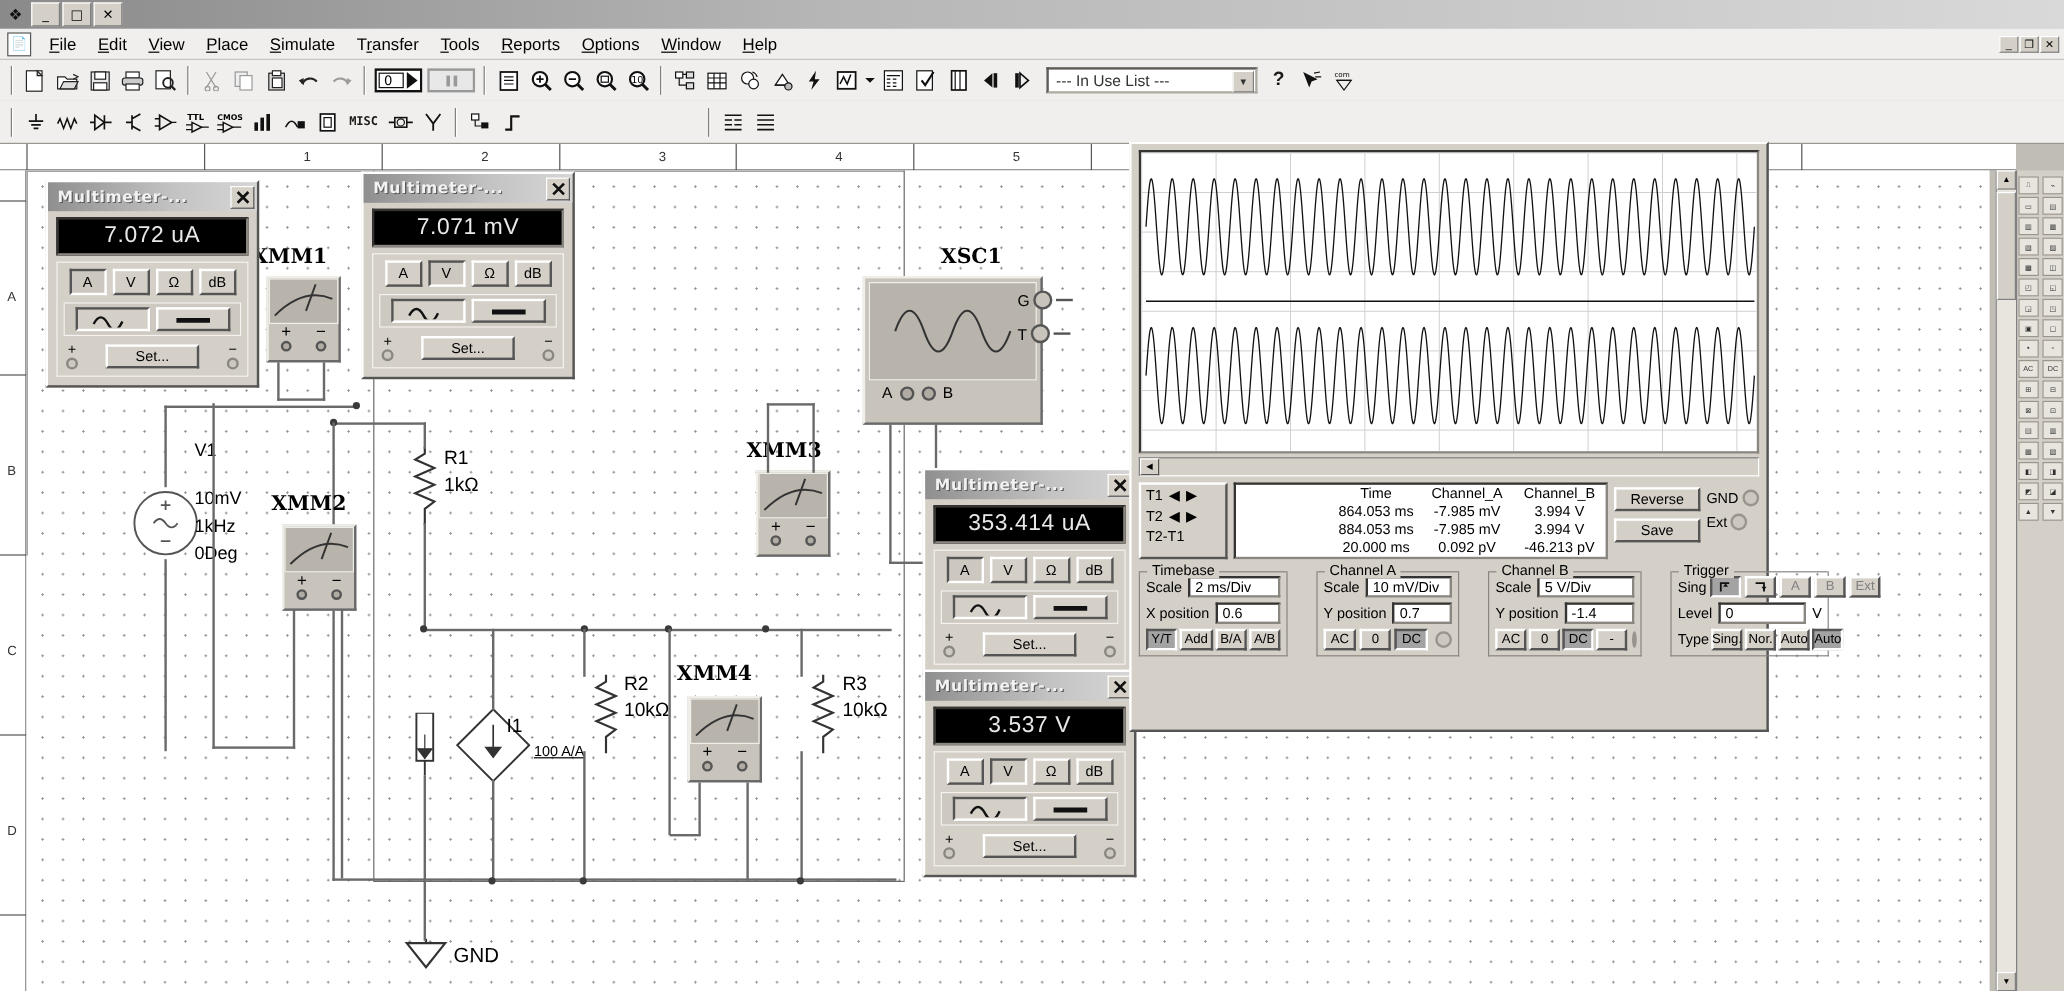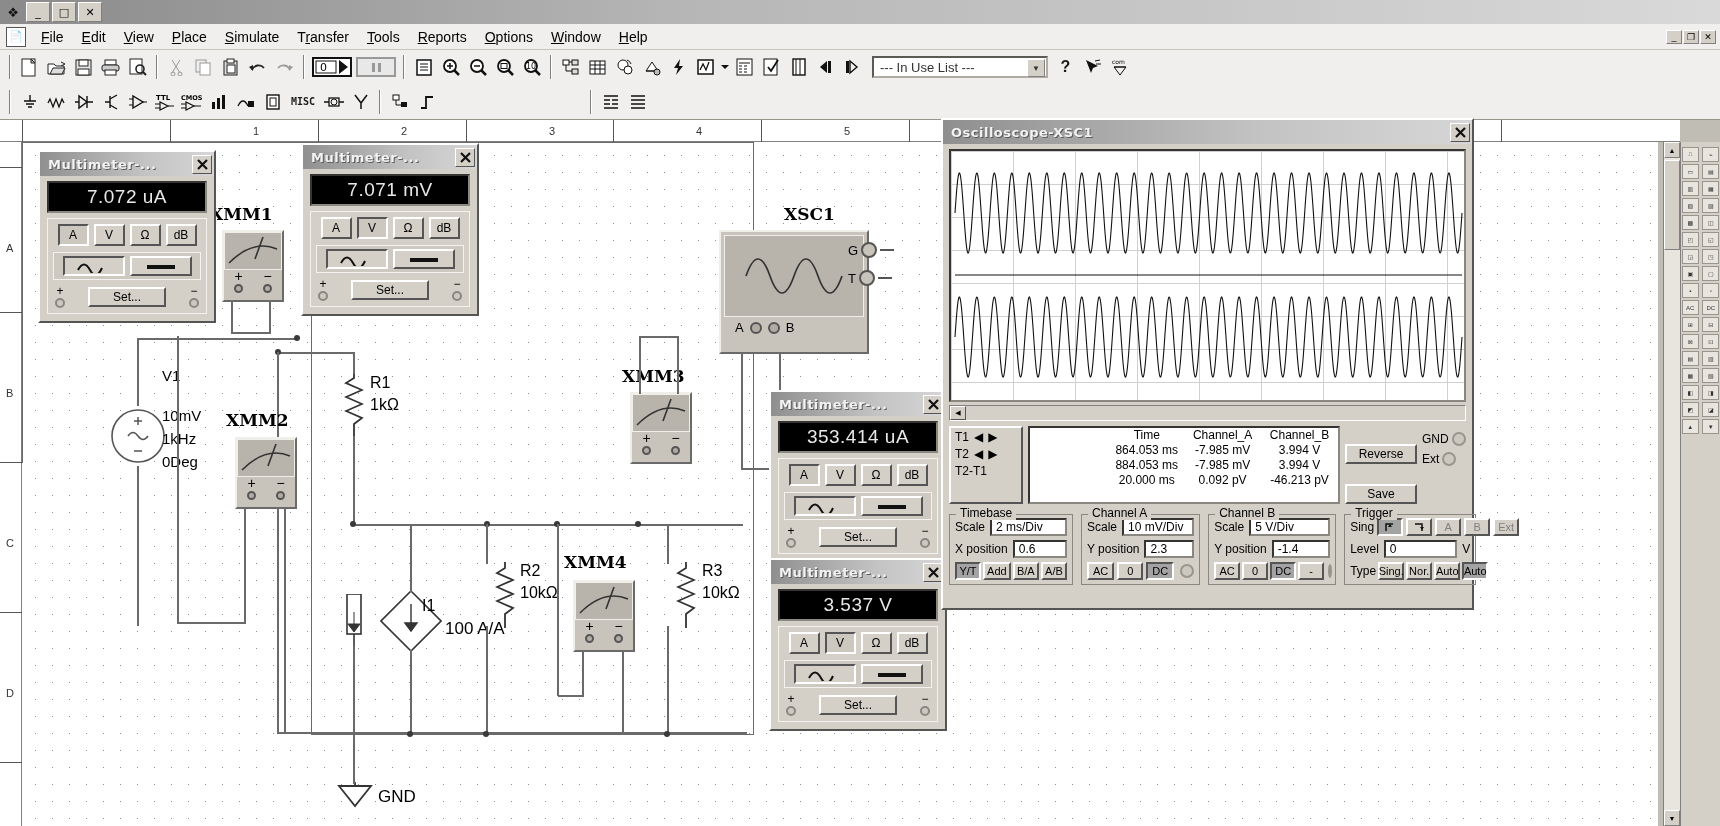--- a/index.html
+++ b/index.html
@@ -233,21 +233,21 @@
     font-size:11px; height:18px; min-width:26px; padding:0 4px;
     display:flex; align-items:center; justify-content:center;
   }
   .sbtn.sel { border-color:#555 #fff #fff #555; background:#a3a3a3; }
   .sbtn.dis { color:#808080; }
   .knob { width:14px; height:14px; border-radius:50%; border:2px solid #9a958c;
           background:#ccc8c0; }
   .bigbtn {
     background:#d4d0c8; border:2px solid; border-color:#fff #555 #555 #fff;
     font-size:12px; height:20px; padding:0 0;
-    display:flex; align-items:center; justify-content:center;margin-top:14px;
+    display:flex; align-items:center; justify-content:center;
   }
 
   
   .sch-label { position:absolute; font-family:"Liberation Sans", sans-serif;
                font-size:15px; color:#000; white-space:nowrap; }
   .sch-ref { position:absolute; font-family:"DejaVu Serif", serif; font-weight:bold;
              font-size:14px; color:#000; white-space:nowrap; }
   .wire { position:absolute; background:#6a6a6a; }
   .node { position:absolute; width:6px; height:6px; border-radius:50%; background:#3a3a3a; }
   .meter-sym {
@@ -674,21 +674,21 @@
       <div class="wire" style="left:256px;top:210px;width:77px;height:2px;"></div>
       <div class="node" style="left:253px;top:207px;"></div>
       <div class="wire" style="left:255px;top:210px;width:2px;height:382px;"></div>
       <div class="wire" style="left:331px;top:294px;width:2px;height:88px;"></div>
 
       <svg style="position:absolute;left:358px;top:448px;" width="62" height="62">
         <path d="M31 1 L61 31 L31 61 L1 31 Z" fill="#fff" stroke="#333" stroke-width="1.6"></path>
         <path d="M31 14 v26 M25 33 l6 8 l6 -8 Z" fill="#333" stroke="#333" stroke-width="1.4"></path>
       </svg>
       <div class="sch-label" style="left:400px;top:455px;font-size:16px;">I1</div>
-      <div class="sch-label" style="left:423px;top:477px;font-size:17px;">100 A/A</div>
+      <div class="sch-label" style="left:423px;top:477px;font-size:12px;text-decoration:underline;">100 A/A</div>
       <div class="wire" style="left:388px;top:382px;width:2px;height:68px;"></div>
       <div class="wire" style="left:331px;top:382px;width:390px;height:2px;"></div>
       <div class="node" style="left:328px;top:379px;"></div>
       <div class="node" style="left:462px;top:379px;"></div>
       <div class="node" style="left:532px;top:379px;"></div>
       <div class="node" style="left:613px;top:379px;"></div>
       <div class="wire" style="left:388px;top:508px;width:2px;height:84px;"></div>
 
       <svg style="position:absolute;left:322px;top:452px;" width="20" height="58">
         <rect x="3" y="0" width="14" height="40" fill="#fff" stroke="#333" stroke-width="1.6"></rect>
@@ -1091,28 +1091,20 @@
           <div class="mm-term">
             <span>−</span>
             <span class="jack"></span>
           </div>
         </div>
       </div>
     </div>
   </div>
 
   <div class="inst" style="left:941px;top:118px;width:533px;height:492px;">
-    <div class="inst-title">
-      <span class="t">Oscilloscope-XSC1</span>
-      <span class="inst-close">
-        <svg width="11" height="11">
-            <path d="M1 1 L10 10 M10 1 L1 10" stroke="#111" stroke-width="2.2"></path>
-          </svg>
-      </span>
-    </div>
     <div style="padding:5px 6px 6px 6px;">
 
       <div class="scope-screen" style="height:253px;">
         <div class="scope-grid"></div>
         <svg width="515" height="249" style="position:absolute;left:0;top:0;">
 
           <g id="trace-a">
               <path d="M4.00 62.00 L4.36 56.81 L4.72 51.71 L5.09 46.78 L5.45 42.10 L5.81 37.77 L6.17 33.84 L6.54 30.39 L6.90 27.48 L7.26 25.15 L7.62 23.44 L7.98 22.39 L8.35 22.00 L8.71 22.29 L9.07 23.26 L9.43 24.88 L9.79 27.12 L10.16 29.96 L10.52 33.34 L10.88 37.20 L11.24 41.48 L11.61 46.11 L11.97 51.01 L12.33 56.10 L12.69 61.28 L13.05 66.48 L13.42 71.60 L13.78 76.56 L14.14 81.27 L14.50 85.66 L14.86 89.64 L15.23 93.16 L15.59 96.15 L15.95 98.57 L16.31 100.36 L16.68 101.51 L17.04 101.99 L17.40 101.79 L17.76 100.92 L18.12 99.39 L18.49 97.22 L18.85 94.47 L19.21 91.16 L19.57 87.36 L19.93 83.13 L20.30 78.54 L20.66 73.68 L21.02 68.61 L21.38 63.44 L21.75 58.24 L22.11 53.10 L22.47 48.11 L22.83 43.36 L23.19 38.93 L23.56 34.88 L23.92 31.29 L24.28 28.23 L24.64 25.73 L25.00 23.85 L25.37 22.61 L25.73 22.04 L26.09 22.15 L26.45 22.92 L26.81 24.36 L27.18 26.44 L27.54 29.12 L27.90 32.35 L28.26 36.09 L28.63 40.26 L28.99 44.81 L29.35 49.64 L29.71 54.68 L30.07 59.85 L30.44 65.05 L30.80 70.20 L31.16 75.21 L31.52 80.00 L31.89 84.48 L32.25 88.59 L32.61 92.24 L32.97 95.38 L33.33 97.96 L33.70 99.93 L34.06 101.26 L34.42 101.92 L34.78 101.91 L35.14 101.22 L35.51 99.87 L35.87 97.88 L36.23 95.28 L36.59 92.12 L36.95 88.45 L37.32 84.33 L37.68 79.84 L38.04 75.04 L38.40 70.02 L38.77 64.87 L39.13 59.67 L39.49 54.50 L39.85 49.47 L40.21 44.64 L40.58 40.11 L40.94 35.95 L41.30 32.23 L41.66 29.02 L42.02 26.36 L42.39 24.30 L42.75 22.89 L43.11 22.13 L43.47 22.05 L43.84 22.64 L44.20 23.90 L44.56 25.81 L44.92 28.32 L45.28 31.41 L45.65 35.01 L46.01 39.07 L46.37 43.52 L46.73 48.28 L47.10 53.27 L47.46 58.41 L47.82 63.62 L48.18 68.79 L48.54 73.85 L48.91 78.71 L49.27 83.28 L49.63 87.50 L49.99 91.28 L50.35 94.57 L50.72 97.31 L51.08 99.45 L51.44 100.96 L51.80 101.81 L52.16 101.98 L52.53 101.48 L52.89 100.31 L53.25 98.49 L53.61 96.06 L53.98 93.05 L54.34 89.51 L54.70 85.51 L55.06 81.11 L55.42 76.39 L55.79 71.43 L56.15 66.30 L56.51 61.10 L56.87 55.92 L57.23 50.84 L57.60 45.95 L57.96 41.33 L58.32 37.06 L58.68 33.21 L59.05 29.85 L59.41 27.03 L59.77 24.81 L60.13 23.21 L60.49 22.27 L60.86 22.00 L61.22 22.41 L61.58 23.49 L61.94 25.22 L62.30 27.57 L62.67 30.50 L63.03 33.97 L63.39 37.91 L63.75 42.26 L64.12 46.94 L64.48 51.88 L64.84 56.99 L65.20 62.18 L65.56 67.37 L65.93 72.47 L66.29 77.39 L66.65 82.05 L67.01 86.37 L67.38 90.28 L67.74 93.72 L68.10 96.61 L68.46 98.92 L68.82 100.61 L69.19 101.64 L69.55 102.00 L69.91 101.68 L70.27 100.70 L70.63 99.06 L71.00 96.79 L71.36 93.93 L71.72 90.54 L72.08 86.66 L72.45 82.36 L72.81 77.72 L73.17 72.81 L73.53 67.72 L73.89 62.54 L74.26 57.34 L74.62 52.23 L74.98 47.28 L75.34 42.57 L75.70 38.20 L76.07 34.23 L76.43 30.73 L76.79 27.75 L77.15 25.36 L77.52 23.59 L77.88 22.46 L78.24 22.01 L78.60 22.23 L78.96 23.13 L79.33 24.68 L79.69 26.86 L80.05 29.64 L80.41 32.96 L80.77 36.78 L81.14 41.02 L81.50 45.62 L81.86 50.50 L82.22 55.57 L82.58 60.74 L82.95 65.94 L83.31 71.08 L83.67 76.05 L84.03 80.80 L84.40 85.22 L84.76 89.25 L85.12 92.82 L85.48 95.87 L85.84 98.34 L86.21 100.21 L86.57 101.42 L86.93 101.97 L87.29 101.84 L87.66 101.04 L88.02 99.57 L88.38 97.48 L88.74 94.78 L89.10 91.52 L89.47 87.77 L89.83 83.58 L90.19 79.03 L90.55 74.19 L90.91 69.14 L91.28 63.97 L91.64 58.77 L92.00 53.63 L92.36 48.62 L92.72 43.84 L93.09 39.37 L93.45 35.28 L93.81 31.64 L94.17 28.52 L94.54 25.96 L94.90 24.01 L95.26 22.71 L95.62 22.07 L95.98 22.10 L96.35 22.81 L96.71 24.19 L97.07 26.20 L97.43 28.82 L97.80 32.00 L98.16 35.68 L98.52 39.81 L98.88 44.32 L99.24 49.13 L99.61 54.15 L99.97 59.31 L100.33 64.51 L100.69 69.67 L101.05 74.70 L101.42 79.52 L101.78 84.04 L102.14 88.18 L102.50 91.89 L102.87 95.08 L103.23 97.72 L103.59 99.76 L103.95 101.15 L104.31 101.88 L104.68 101.94 L105.04 101.32 L105.40 100.04 L105.76 98.12 L106.12 95.58 L106.49 92.47 L106.85 88.85 L107.21 84.78 L107.57 80.32 L107.93 75.55 L108.30 70.55 L108.66 65.41 L109.02 60.21 L109.38 55.03 L109.75 49.98 L110.11 45.13 L110.47 40.57 L110.83 36.36 L111.19 32.60 L111.56 29.33 L111.92 26.61 L112.28 24.49 L112.64 23.00 L113.00 22.18 L113.37 22.03 L113.73 22.55 L114.09 23.74 L114.45 25.58 L114.82 28.04 L115.18 31.07 L115.54 34.62 L115.90 38.63 L116.26 43.05 L116.63 47.78 L116.99 52.75 L117.35 57.88 L117.71 63.08 L118.08 68.26 L118.44 73.33 L118.80 78.21 L119.16 82.82 L119.52 87.08 L119.89 90.91 L120.25 94.25 L120.61 97.05 L120.97 99.26 L121.33 100.83 L121.70 101.75 L122.06 101.99 L122.42 101.56 L122.78 100.46 L123.14 98.71 L123.51 96.34 L123.87 93.38 L124.23 89.90 L124.59 85.94 L124.96 81.58 L125.32 76.89 L125.68 71.95 L126.04 66.84 L126.40 61.64 L126.77 56.45 L127.13 51.36 L127.49 46.44 L127.85 41.79 L128.22 37.48 L128.58 33.59 L128.94 30.18 L129.30 27.30 L129.66 25.01 L130.03 23.35 L130.39 22.34 L130.75 22.00 L131.11 22.34 L131.47 23.35 L131.84 25.01 L132.20 27.30 L132.56 30.18 L132.92 33.59 L133.28 37.48 L133.65 41.79 L134.01 46.44 L134.37 51.36 L134.73 56.45 L135.10 61.64 L135.46 66.84 L135.82 71.95 L136.18 76.89 L136.54 81.58 L136.91 85.94 L137.27 89.90 L137.63 93.38 L137.99 96.34 L138.36 98.71 L138.72 100.46 L139.08 101.56 L139.44 101.99 L139.80 101.75 L140.17 100.83 L140.53 99.26 L140.89 97.05 L141.25 94.25 L141.61 90.91 L141.98 87.08 L142.34 82.82 L142.70 78.21 L143.06 73.33 L143.43 68.26 L143.79 63.08 L144.15 57.88 L144.51 52.75 L144.87 47.78 L145.24 43.05 L145.60 38.63 L145.96 34.62 L146.32 31.07 L146.68 28.04 L147.05 25.58 L147.41 23.74 L147.77 22.55 L148.13 22.03 L148.49 22.18 L148.86 23.00 L149.22 24.49 L149.58 26.61 L149.94 29.33 L150.31 32.60 L150.67 36.36 L151.03 40.57 L151.39 45.13 L151.75 49.98 L152.12 55.03 L152.48 60.21 L152.84 65.41 L153.20 70.55 L153.56 75.55 L153.93 80.32 L154.29 84.78 L154.65 88.85 L155.01 92.47 L155.38 95.58 L155.74 98.12 L156.10 100.04 L156.46 101.32 L156.82 101.94 L157.19 101.88 L157.55 101.15 L157.91 99.76 L158.27 97.72 L158.63 95.08 L159.00 91.89 L159.36 88.18 L159.72 84.04 L160.08 79.52 L160.45 74.70 L160.81 69.67 L161.17 64.51 L161.53 59.31 L161.89 54.15 L162.26 49.13 L162.62 44.32 L162.98 39.81 L163.34 35.68 L163.71 32.00 L164.07 28.82 L164.43 26.20 L164.79 24.19 L165.15 22.81 L165.52 22.10 L165.88 22.07 L166.24 22.71 L166.60 24.01 L166.96 25.96 L167.33 28.52 L167.69 31.64 L168.05 35.28 L168.41 39.37 L168.78 43.84 L169.14 48.62 L169.50 53.63 L169.86 58.77 L170.22 63.97 L170.59 69.14 L170.95 74.19 L171.31 79.03 L171.67 83.58 L172.03 87.77 L172.40 91.52 L172.76 94.78 L173.12 97.48 L173.48 99.57 L173.84 101.04 L174.21 101.84 L174.57 101.97 L174.93 101.42 L175.29 100.21 L175.66 98.34 L176.02 95.87 L176.38 92.82 L176.74 89.25 L177.10 85.22 L177.47 80.80 L177.83 76.05 L178.19 71.08 L178.55 65.94 L178.91 60.74 L179.28 55.57 L179.64 50.50 L180.00 45.62 L180.36 41.02 L180.73 36.78 L181.09 32.96 L181.45 29.64 L181.81 26.86 L182.17 24.68 L182.54 23.13 L182.90 22.23 L183.26 22.01 L183.62 22.46 L183.98 23.59 L184.35 25.36 L184.71 27.75 L185.07 30.73 L185.43 34.23 L185.80 38.20 L186.16 42.57 L186.52 47.28 L186.88 52.23 L187.24 57.34 L187.61 62.54 L187.97 67.72 L188.33 72.81 L188.69 77.72 L189.06 82.36 L189.42 86.66 L189.78 90.54 L190.14 93.93 L190.50 96.79 L190.87 99.06 L191.23 100.70 L191.59 101.68 L191.95 102.00 L192.31 101.64 L192.68 100.61 L193.04 98.92 L193.40 96.61 L193.76 93.72 L194.13 90.28 L194.49 86.37 L194.85 82.05 L195.21 77.39 L195.57 72.47 L195.94 67.37 L196.30 62.18 L196.66 56.99 L197.02 51.88 L197.38 46.94 L197.75 42.26 L198.11 37.91 L198.47 33.97 L198.83 30.50 L199.19 27.57 L199.56 25.22 L199.92 23.49 L200.28 22.41 L200.64 22.00 L201.01 22.27 L201.37 23.21 L201.73 24.81 L202.09 27.03 L202.45 29.85 L202.82 33.21 L203.18 37.06 L203.54 41.33 L203.90 45.95 L204.27 50.84 L204.63 55.92 L204.99 61.10 L205.35 66.30 L205.71 71.43 L206.08 76.39 L206.44 81.11 L206.80 85.51 L207.16 89.51 L207.52 93.05 L207.89 96.06 L208.25 98.49 L208.61 100.31 L208.97 101.48 L209.34 101.98 L209.70 101.81 L210.06 100.96 L210.42 99.45 L210.78 97.31 L211.15 94.57 L211.51 91.28 L211.87 87.50 L212.23 83.28 L212.59 78.71 L212.96 73.85 L213.32 68.79 L213.68 63.62 L214.04 58.41 L214.41 53.27 L214.77 48.28 L215.13 43.52 L215.49 39.07 L215.85 35.01 L216.22 31.41 L216.58 28.32 L216.94 25.81 L217.30 23.90 L217.66 22.64 L218.03 22.05 L218.39 22.13 L218.75 22.89 L219.11 24.30 L219.47 26.36 L219.84 29.02 L220.20 32.23 L220.56 35.95 L220.92 40.11 L221.29 44.64 L221.65 49.47 L222.01 54.50 L222.37 59.67 L222.73 64.87 L223.10 70.02 L223.46 75.04 L223.82 79.84 L224.18 84.33 L224.54 88.45 L224.91 92.12 L225.27 95.28 L225.63 97.88 L225.99 99.87 L226.36 101.22 L226.72 101.91 L227.08 101.92 L227.44 101.26 L227.80 99.93 L228.17 97.96 L228.53 95.38 L228.89 92.24 L229.25 88.59 L229.62 84.48 L229.98 80.00 L230.34 75.21 L230.70 70.20 L231.06 65.05 L231.43 59.85 L231.79 54.68 L232.15 49.64 L232.51 44.81 L232.87 40.26 L233.24 36.09 L233.60 32.35 L233.96 29.12 L234.32 26.44 L234.69 24.36 L235.05 22.92 L235.41 22.15 L235.77 22.04 L236.13 22.61 L236.50 23.85 L236.86 25.73 L237.22 28.23 L237.58 31.29 L237.94 34.88 L238.31 38.93 L238.67 43.36 L239.03 48.11 L239.39 53.10 L239.76 58.24 L240.12 63.44 L240.48 68.61 L240.84 73.68 L241.20 78.54 L241.57 83.13 L241.93 87.36 L242.29 91.16 L242.65 94.47 L243.01 97.22 L243.38 99.39 L243.74 100.92 L244.10 101.79 L244.46 101.99 L244.82 101.51 L245.19 100.36 L245.55 98.57 L245.91 96.15 L246.27 93.16 L246.64 89.64 L247.00 85.66 L247.36 81.27 L247.72 76.56 L248.08 71.60 L248.45 66.48 L248.81 61.28 L249.17 56.10 L249.53 51.01 L249.89 46.11 L250.26 41.48 L250.62 37.20 L250.98 33.34 L251.34 29.96 L251.71 27.12 L252.07 24.88 L252.43 23.26 L252.79 22.29 L253.15 22.00 L253.52 22.39 L253.88 23.44 L254.24 25.15 L254.60 27.48 L254.97 30.39 L255.33 33.84 L255.69 37.77 L256.05 42.10 L256.41 46.78 L256.78 51.71 L257.14 56.81 L257.50 62.00 L257.86 67.19 L258.22 72.29 L258.59 77.22 L258.95 81.90 L259.31 86.23 L259.67 90.16 L260.04 93.61 L260.40 96.52 L260.76 98.85 L261.12 100.56 L261.48 101.61 L261.85 102.00 L262.21 101.71 L262.57 100.74 L262.93 99.12 L263.29 96.88 L263.66 94.04 L264.02 90.66 L264.38 86.80 L264.74 82.52 L265.11 77.89 L265.47 72.99 L265.83 67.90 L266.19 62.72 L266.55 57.52 L266.92 52.40 L267.28 47.44 L267.64 42.73 L268.00 38.34 L268.36 34.36 L268.73 30.84 L269.09 27.85 L269.45 25.43 L269.81 23.64 L270.18 22.49 L270.54 22.01 L270.90 22.21 L271.26 23.08 L271.62 24.61 L271.99 26.78 L272.35 29.53 L272.71 32.84 L273.07 36.64 L273.43 40.87 L273.80 45.46 L274.16 50.32 L274.52 55.39 L274.88 60.56 L275.25 65.76 L275.61 70.90 L275.97 75.89 L276.33 80.64 L276.69 85.07 L277.06 89.12 L277.42 92.71 L277.78 95.77 L278.14 98.27 L278.50 100.15 L278.87 101.39 L279.23 101.96 L279.59 101.85 L279.95 101.08 L280.31 99.64 L280.68 97.56 L281.04 94.88 L281.40 91.65 L281.76 87.91 L282.13 83.74 L282.49 79.19 L282.85 74.36 L283.21 69.32 L283.57 64.15 L283.94 58.95 L284.30 53.80 L284.66 48.79 L285.02 44.00 L285.39 39.52 L285.75 35.41 L286.11 31.76 L286.47 28.62 L286.83 26.04 L287.20 24.07 L287.56 22.74 L287.92 22.08 L288.28 22.09 L288.64 22.78 L289.01 24.13 L289.37 26.12 L289.73 28.72 L290.09 31.88 L290.45 35.55 L290.82 39.67 L291.18 44.16 L291.54 48.96 L291.90 53.98 L292.27 59.13 L292.63 64.33 L292.99 69.50 L293.35 74.53 L293.71 79.36 L294.08 83.89 L294.44 88.05 L294.80 91.77 L295.16 94.98 L295.52 97.64 L295.89 99.70 L296.25 101.11 L296.61 101.87 L296.97 101.95 L297.34 101.36 L297.70 100.10 L298.06 98.19 L298.42 95.68 L298.78 92.59 L299.15 88.99 L299.51 84.93 L299.87 80.48 L300.23 75.72 L300.59 70.73 L300.96 65.59 L301.32 60.38 L301.68 55.21 L302.04 50.15 L302.41 45.29 L302.77 40.72 L303.13 36.50 L303.49 32.72 L303.85 29.43 L304.22 26.69 L304.58 24.55 L304.94 23.04 L305.30 22.19 L305.66 22.02 L306.03 22.52 L306.39 23.69 L306.75 25.51 L307.11 27.94 L307.48 30.95 L307.84 34.49 L308.20 38.49 L308.56 42.89 L308.92 47.61 L309.29 52.57 L309.65 57.70 L310.01 62.90 L310.37 68.08 L310.74 73.16 L311.10 78.05 L311.46 82.67 L311.82 86.94 L312.18 90.79 L312.55 94.15 L312.91 96.97 L313.27 99.19 L313.63 100.79 L313.99 101.73 L314.36 102.00 L314.72 101.59 L315.08 100.51 L315.44 98.78 L315.81 96.43 L316.17 93.50 L316.53 90.03 L316.89 86.09 L317.25 81.74 L317.62 77.06 L317.98 72.12 L318.34 67.01 L318.70 61.82 L319.06 56.63 L319.43 51.53 L319.79 46.61 L320.15 41.95 L320.51 37.63 L320.88 33.72 L321.24 30.28 L321.60 27.39 L321.96 25.08 L322.32 23.39 L322.69 22.36 L323.05 22.00 L323.41 22.32 L323.77 23.30 L324.13 24.94 L324.50 27.21 L324.86 30.07 L325.22 33.46 L325.58 37.34 L325.94 41.64 L326.31 46.28 L326.67 51.19 L327.03 56.28 L327.39 61.46 L327.76 66.66 L328.12 71.77 L328.48 76.72 L328.84 81.43 L329.20 85.80 L329.57 89.77 L329.93 93.27 L330.29 96.25 L330.65 98.64 L331.01 100.41 L331.38 101.54 L331.74 101.99 L332.10 101.77 L332.46 100.87 L332.83 99.32 L333.19 97.14 L333.55 94.36 L333.91 91.04 L334.27 87.22 L334.64 82.98 L335.00 78.38 L335.36 73.50 L335.72 68.43 L336.09 63.26 L336.45 58.06 L336.81 52.92 L337.17 47.95 L337.53 43.20 L337.90 38.78 L338.26 34.75 L338.62 31.18 L338.98 28.13 L339.34 25.66 L339.71 23.79 L340.07 22.58 L340.43 22.03 L340.79 22.16 L341.16 22.96 L341.52 24.43 L341.88 26.52 L342.24 29.22 L342.60 32.48 L342.97 36.23 L343.33 40.42 L343.69 44.97 L344.05 49.81 L344.41 54.86 L344.78 60.03 L345.14 65.23 L345.50 70.37 L345.86 75.38 L346.23 80.16 L346.59 84.63 L346.95 88.72 L347.31 92.36 L347.67 95.48 L348.04 98.04 L348.40 99.99 L348.76 101.29 L349.12 101.93 L349.48 101.90 L349.85 101.19 L350.21 99.81 L350.57 97.80 L350.93 95.18 L351.30 92.00 L351.66 88.32 L352.02 84.19 L352.38 79.68 L352.74 74.87 L353.11 69.85 L353.47 64.69 L353.83 59.49 L354.19 54.33 L354.55 49.30 L354.92 44.48 L355.28 39.96 L355.64 35.82 L356.00 32.11 L356.36 28.92 L356.73 26.28 L357.09 24.24 L357.45 22.85 L357.81 22.12 L358.18 22.06 L358.54 22.68 L358.90 23.96 L359.26 25.88 L359.62 28.42 L359.99 31.53 L360.35 35.15 L360.71 39.22 L361.07 43.68 L361.44 48.45 L361.80 53.45 L362.16 58.59 L362.52 63.79 L362.88 68.97 L363.25 74.02 L363.61 78.87 L363.97 83.43 L364.33 87.64 L364.69 91.40 L365.06 94.67 L365.42 97.39 L365.78 99.51 L366.14 101.00 L366.50 101.82 L366.87 101.97 L367.23 101.45 L367.59 100.26 L367.95 98.42 L368.32 95.96 L368.68 92.93 L369.04 89.38 L369.40 85.37 L369.76 80.95 L370.13 76.22 L370.49 71.25 L370.85 66.12 L371.21 60.92 L371.57 55.74 L371.94 50.67 L372.30 45.79 L372.66 41.18 L373.02 36.92 L373.39 33.09 L373.75 29.75 L374.11 26.95 L374.47 24.74 L374.83 23.17 L375.20 22.25 L375.56 22.01 L375.92 22.44 L376.28 23.54 L376.64 25.29 L377.01 27.66 L377.37 30.62 L377.73 34.10 L378.09 38.06 L378.46 42.42 L378.82 47.11 L379.18 52.05 L379.54 57.16 L379.90 62.36 L380.27 67.55 L380.63 72.64 L380.99 77.56 L381.35 82.21 L381.71 86.52 L382.08 90.41 L382.44 93.82 L382.80 96.70 L383.16 98.99 L383.53 100.65 L383.89 101.66 L384.25 102.00 L384.61 101.66 L384.97 100.65 L385.34 98.99 L385.70 96.70 L386.06 93.82 L386.42 90.41 L386.79 86.52 L387.15 82.21 L387.51 77.56 L387.87 72.64 L388.23 67.55 L388.60 62.36 L388.96 57.16 L389.32 52.05 L389.68 47.11 L390.04 42.42 L390.41 38.06 L390.77 34.10 L391.13 30.62 L391.49 27.66 L391.86 25.29 L392.22 23.54 L392.58 22.44 L392.94 22.01 L393.30 22.25 L393.67 23.17 L394.03 24.74 L394.39 26.95 L394.75 29.75 L395.11 33.09 L395.48 36.92 L395.84 41.18 L396.20 45.79 L396.56 50.67 L396.93 55.74 L397.29 60.92 L397.65 66.12 L398.01 71.25 L398.37 76.22 L398.74 80.95 L399.10 85.37 L399.46 89.38 L399.82 92.93 L400.18 95.96 L400.55 98.42 L400.91 100.26 L401.27 101.45 L401.63 101.97 L402.00 101.82 L402.36 101.00 L402.72 99.51 L403.08 97.39 L403.44 94.67 L403.81 91.40 L404.17 87.64 L404.53 83.43 L404.89 78.87 L405.25 74.02 L405.62 68.97 L405.98 63.79 L406.34 58.59 L406.70 53.45 L407.06 48.45 L407.43 43.68 L407.79 39.22 L408.15 35.15 L408.51 31.53 L408.88 28.42 L409.24 25.88 L409.60 23.96 L409.96 22.68 L410.32 22.06 L410.69 22.12 L411.05 22.85 L411.41 24.24 L411.77 26.28 L412.14 28.92 L412.50 32.11 L412.86 35.82 L413.22 39.96 L413.58 44.48 L413.95 49.30 L414.31 54.33 L414.67 59.49 L415.03 64.69 L415.39 69.85 L415.76 74.87 L416.12 79.68 L416.48 84.19 L416.84 88.32 L417.20 92.00 L417.57 95.18 L417.93 97.80 L418.29 99.81 L418.65 101.19 L419.02 101.90 L419.38 101.93 L419.74 101.29 L420.10 99.99 L420.46 98.04 L420.83 95.48 L421.19 92.36 L421.55 88.72 L421.91 84.63 L422.27 80.16 L422.64 75.38 L423.00 70.37 L423.36 65.23 L423.72 60.03 L424.09 54.86 L424.45 49.81 L424.81 44.97 L425.17 40.42 L425.53 36.23 L425.90 32.48 L426.26 29.22 L426.62 26.52 L426.98 24.43 L427.34 22.96 L427.71 22.16 L428.07 22.03 L428.43 22.58 L428.79 23.79 L429.16 25.66 L429.52 28.13 L429.88 31.18 L430.24 34.75 L430.60 38.78 L430.97 43.20 L431.33 47.95 L431.69 52.92 L432.05 58.06 L432.41 63.26 L432.78 68.43 L433.14 73.50 L433.50 78.38 L433.86 82.98 L434.23 87.22 L434.59 91.04 L434.95 94.36 L435.31 97.14 L435.67 99.32 L436.04 100.87 L436.40 101.77 L436.76 101.99 L437.12 101.54 L437.49 100.41 L437.85 98.64 L438.21 96.25 L438.57 93.27 L438.93 89.77 L439.30 85.80 L439.66 81.43 L440.02 76.72 L440.38 71.77 L440.74 66.66 L441.11 61.46 L441.47 56.28 L441.83 51.19 L442.19 46.28 L442.56 41.64 L442.92 37.34 L443.28 33.46 L443.64 30.07 L444.00 27.21 L444.37 24.94 L444.73 23.30 L445.09 22.32 L445.45 22.00 L445.81 22.36 L446.18 23.39 L446.54 25.08 L446.90 27.39 L447.26 30.28 L447.63 33.72 L447.99 37.63 L448.35 41.95 L448.71 46.61 L449.07 51.53 L449.44 56.63 L449.80 61.82 L450.16 67.01 L450.52 72.12 L450.88 77.06 L451.25 81.74 L451.61 86.09 L451.97 90.03 L452.33 93.50 L452.69 96.43 L453.06 98.78 L453.42 100.51 L453.78 101.59 L454.14 102.00 L454.51 101.73 L454.87 100.79 L455.23 99.19 L455.59 96.97 L455.95 94.15 L456.32 90.79 L456.68 86.94 L457.04 82.67 L457.40 78.05 L457.76 73.16 L458.13 68.08 L458.49 62.90 L458.85 57.70 L459.21 52.57 L459.58 47.61 L459.94 42.89 L460.30 38.49 L460.66 34.49 L461.02 30.95 L461.39 27.94 L461.75 25.51 L462.11 23.69 L462.47 22.52 L462.84 22.02 L463.20 22.19 L463.56 23.04 L463.92 24.55 L464.28 26.69 L464.65 29.43 L465.01 32.72 L465.37 36.50 L465.73 40.72 L466.09 45.29 L466.46 50.15 L466.82 55.21 L467.18 60.38 L467.54 65.59 L467.91 70.73 L468.27 75.72 L468.63 80.48 L468.99 84.93 L469.35 88.99 L469.72 92.59 L470.08 95.68 L470.44 98.19 L470.80 100.10 L471.16 101.36 L471.53 101.95 L471.89 101.87 L472.25 101.11 L472.61 99.70 L472.98 97.64 L473.34 94.98 L473.70 91.77 L474.06 88.05 L474.42 83.89 L474.79 79.36 L475.15 74.53 L475.51 69.50 L475.87 64.33 L476.23 59.13 L476.60 53.98 L476.96 48.96 L477.32 44.16 L477.68 39.67 L478.05 35.55 L478.41 31.88 L478.77 28.72 L479.13 26.12 L479.49 24.13 L479.86 22.78 L480.22 22.09 L480.58 22.08 L480.94 22.74 L481.30 24.07 L481.67 26.04 L482.03 28.62 L482.39 31.76 L482.75 35.41 L483.11 39.52 L483.48 44.00 L483.84 48.79 L484.20 53.80 L484.56 58.95 L484.93 64.15 L485.29 69.32 L485.65 74.36 L486.01 79.19 L486.37 83.74 L486.74 87.91 L487.10 91.65 L487.46 94.88 L487.82 97.56 L488.19 99.64 L488.55 101.08 L488.91 101.85 L489.27 101.96 L489.63 101.39 L490.00 100.15 L490.36 98.27 L490.72 95.77 L491.08 92.71 L491.44 89.12 L491.81 85.07 L492.17 80.64 L492.53 75.89 L492.89 70.90 L493.25 65.76 L493.62 60.56 L493.98 55.39 L494.34 50.32 L494.70 45.46 L495.07 40.87 L495.43 36.64 L495.79 32.84 L496.15 29.53 L496.51 26.78 L496.88 24.61 L497.24 23.08 L497.60 22.21 L497.96 22.01 L498.32 22.49 L498.69 23.64 L499.05 25.43 L499.41 27.85 L499.77 30.84 L500.14 34.36 L500.50 38.34 L500.86 42.73 L501.22 47.44 L501.58 52.40 L501.95 57.52 L502.31 62.72 L502.67 67.90 L503.03 72.99 L503.39 77.89 L503.76 82.52 L504.12 86.80 L504.48 90.66 L504.84 94.04 L505.21 96.88 L505.57 99.12 L505.93 100.74 L506.29 101.71 L506.65 102.00 L507.02 101.61 L507.38 100.56 L507.74 98.85 L508.10 96.52 L508.46 93.61 L508.83 90.16 L509.19 86.23 L509.55 81.90 L509.91 77.22 L510.28 72.29 L510.64 67.19 L511.00 62.00 " fill="none" stroke="#111" stroke-width="1.1"></path>
             </g>
 
@@ -1185,21 +1177,21 @@
             <span style="font-size:12px">GND</span>
             <span class="knob"></span>
           </div>
           <div style="display:flex;align-items:center;gap:3px;">
             <span style="font-size:12px">Ext</span>
             <span class="knob"></span>
           </div>
         </div>
       </div>
 
-      <div style="display:flex; gap:8px; margin-top:2px;">
+      <div style="display:flex; gap:24px; margin-top:2px;">
 
         <div class="fieldset" style="width:124px">
           <span class="legend">Timebase</span>
           <div class="frow">
             <span class="flabel">Scale</span>
             <span class="finput">2 ms/Div</span>
           </div>
           <div class="frow">
             <span class="flabel">X position</span>
             <span class="finput">0.6</span>
@@ -1213,21 +1205,21 @@
         </div>
 
         <div class="fieldset" style="width:124px">
           <span class="legend">Channel A</span>
           <div class="frow">
             <span class="flabel">Scale</span>
             <span class="finput">10 mV/Div</span>
           </div>
           <div class="frow">
             <span class="flabel">Y position</span>
-            <span class="finput">2.3</span>
+            <span class="finput">0.7</span>
           </div>
           <div class="frow" style="gap:3px;margin-bottom:0">
             <span class="sbtn">AC</span>
             <span class="sbtn">0</span>
             <span class="sbtn sel">DC</span>
             <span class="knob" style="margin-left:3px"></span>
           </div>
         </div>
 
         <div class="fieldset" style="width:128px">

